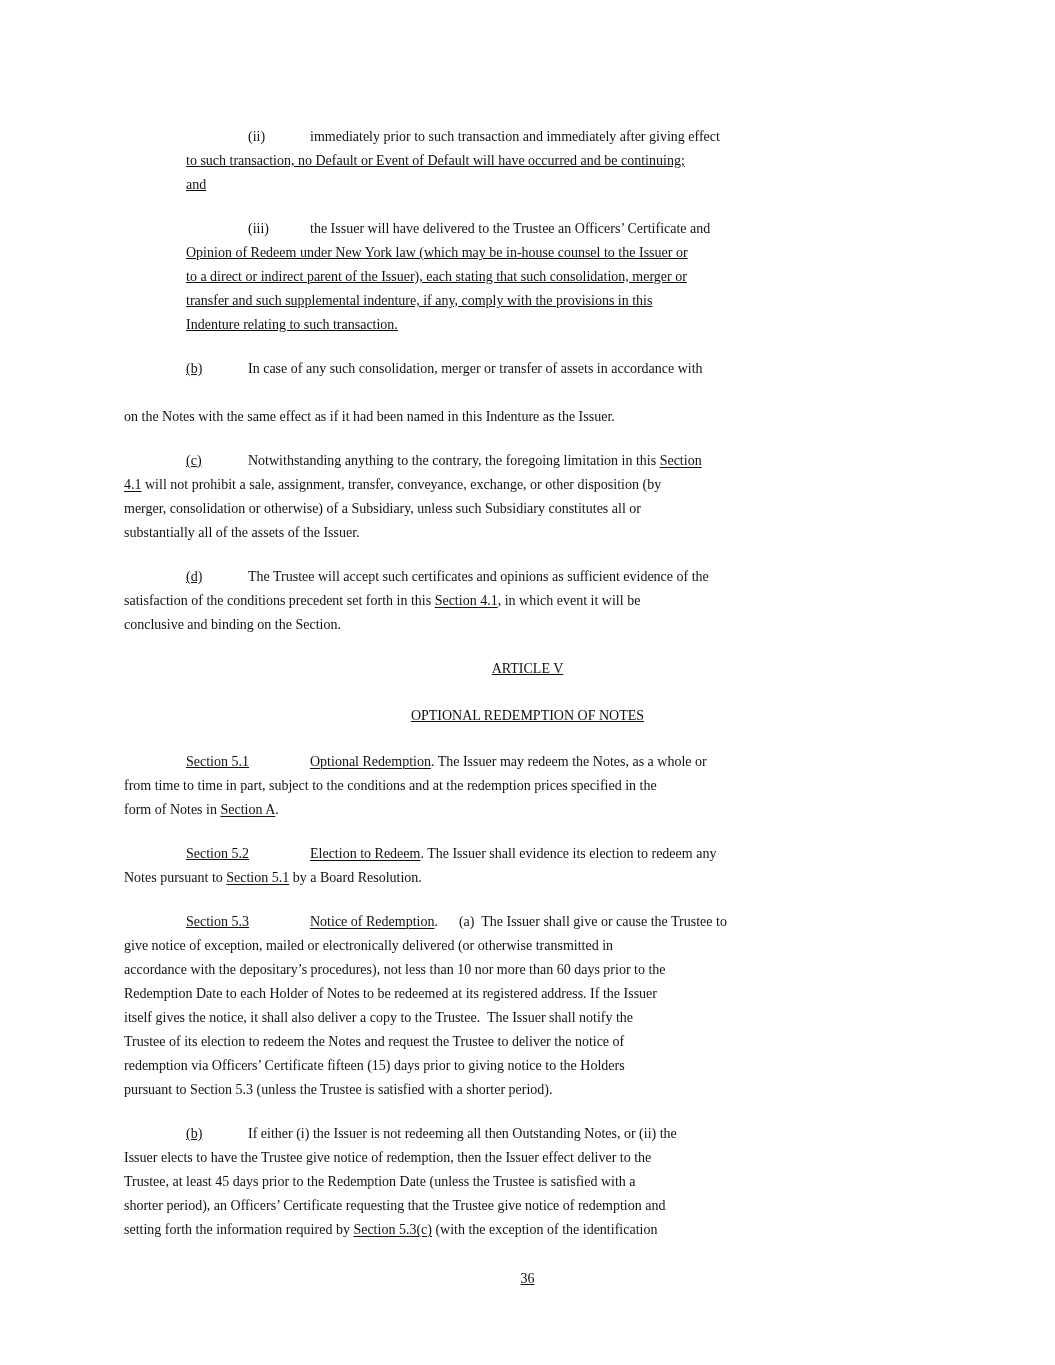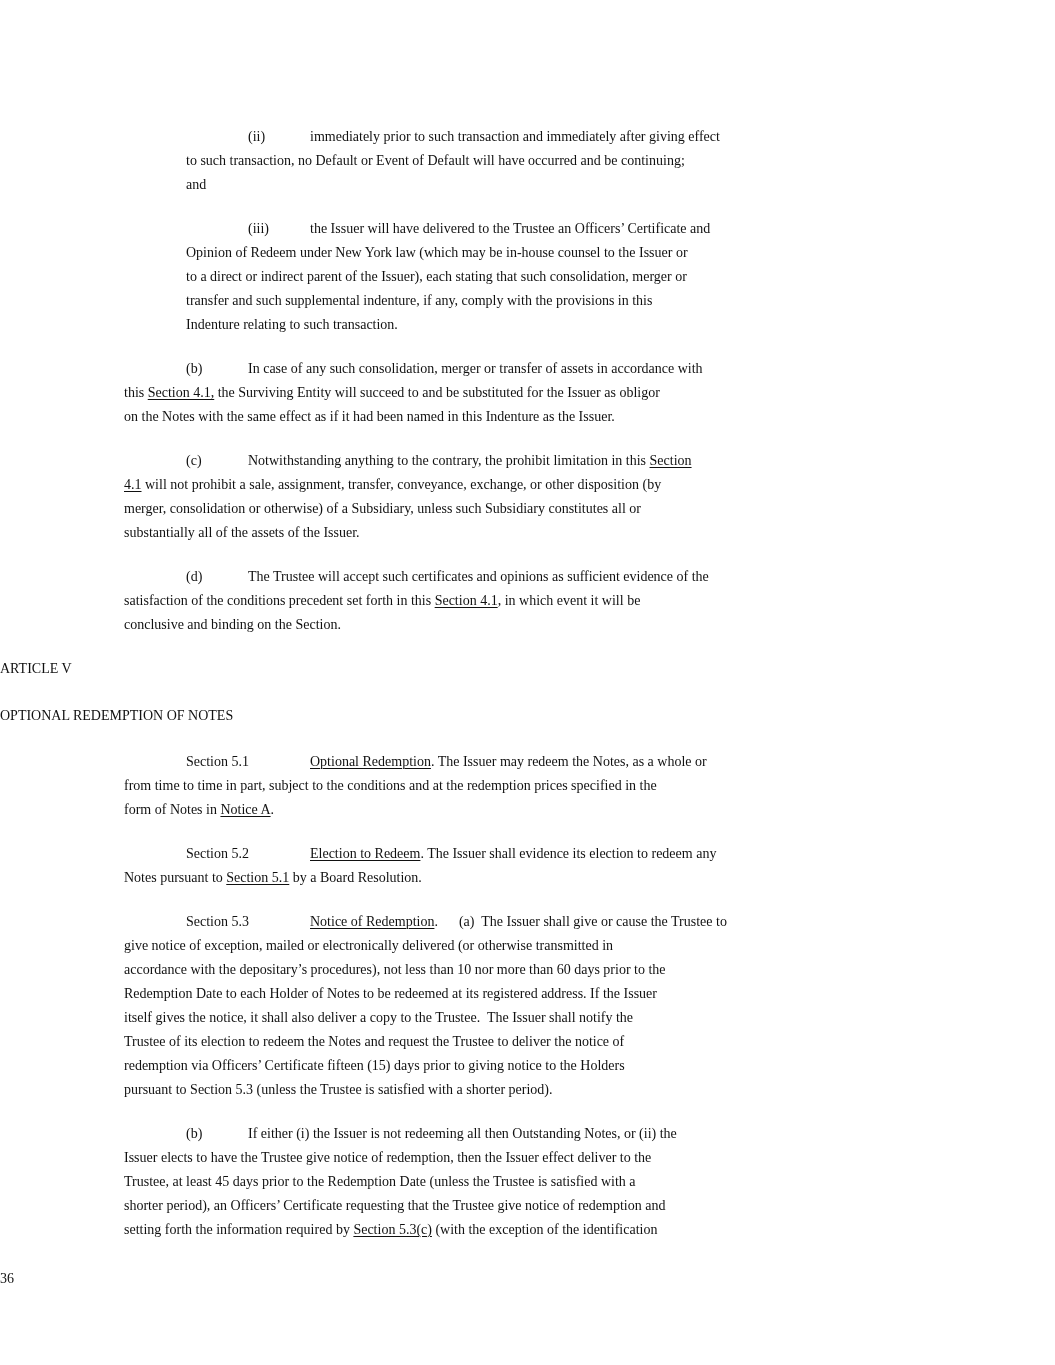--- a/index.html
+++ b/index.html
@@ -1,59 +1,58 @@
 <!DOCTYPE html>
 <html><head>
 <meta charset="utf-8">
 <style>
   html, body { margin:0; padding:0; background:#ffffff; }
   body { width:1055px; height:1365px; position:relative; overflow:hidden;
          font-family:"Liberation Serif", "DejaVu Serif", serif; color:#111; }
   .page { position:absolute; left:0; top:0; width:1055px; height:1365px; }
   .ln { position:absolute; left:124px; white-space:pre; font-size:14px; line-height:24px; height:24px; }
-  .ind { left:186px; }
+  .ind { left:186px;text-decoration:underline; }
   .ind2 { left:248px; }
   .tab { display:inline-block; }
   .u { text-decoration:underline; text-underline-offset:2px; text-decoration-thickness:1px; }
-  .center { left:0; width:1055px; text-align:left; }
+  .center { left:0; width:1055px; text-align:center;text-decoration:underline; }
 </style>
 </head>
 <body>
 
 <div class="page">
 
   <div class="ln ind2" style="top:125px"><span>(ii)</span><span class="tab" style="position:absolute;left:62px">immediately prior to such transaction and immediately after giving effect</span></div>
   <div class="ln ind" style="top:149px">to such transaction, no Default or Event of Default will have occurred and be continuing;</div>
   <div class="ln ind" style="top:173px">and</div>
 
   <div class="ln ind2" style="top:217px"><span>(iii)</span><span class="tab" style="position:absolute;left:62px">the Issuer will have delivered to the Trustee an Officers’ Certificate and</span></div>
   <div class="ln ind" style="top:241px">Opinion of Redeem under New York law (which may be in-house counsel to the Issuer or</div>
   <div class="ln ind" style="top:265px">to a direct or indirect parent of the Issuer), each stating that such consolidation, merger or</div>
   <div class="ln ind" style="top:289px">transfer and such supplemental indenture, if any, comply with the provisions in this</div>
   <div class="ln ind" style="top:313px">Indenture relating to such transaction.</div>
 
   <div class="ln ind" style="top:357px"><span>(b)</span><span style="position:absolute;left:62px">In case of any such consolidation, merger or transfer of assets in accordance with</span></div>
-  <div class="ln" style="top:381px"><span>this </span><span class="u">Section 4.1,</span><span> the Surviving Entity will succeed to and be substituted for the Issuer as obligor</span></div>
   <div class="ln" style="top:405px">on the Notes with the same effect as if it had been named in this Indenture as the Issuer.</div>
 
-  <div class="ln ind" style="top:449px"><span>(c)</span><span style="position:absolute;left:62px"><span>Notwithstanding anything to the contrary, the prohibit limitation in this </span><span class="u">Section</span></span></div>
+  <div class="ln ind" style="top:449px"><span>(c)</span><span style="position:absolute;left:62px"><span>Notwithstanding anything to the contrary, the foregoing limitation in this </span><span class="u">Section</span></span></div>
   <div class="ln" style="top:473px"><span class="u">4.1</span><span> will not prohibit a sale, assignment, transfer, conveyance, exchange, or other disposition (by</span></div>
   <div class="ln" style="top:497px">merger, consolidation or otherwise) of a Subsidiary, unless such Subsidiary constitutes all or</div>
   <div class="ln" style="top:521px">substantially all of the assets of the Issuer.</div>
 
   <div class="ln ind" style="top:565px"><span>(d)</span><span style="position:absolute;left:62px">The Trustee will accept such certificates and opinions as sufficient evidence of the</span></div>
   <div class="ln" style="top:589px"><span>satisfaction of the conditions precedent set forth in this </span><span class="u">Section 4.1</span><span>, in which event it will be</span></div>
   <div class="ln" style="top:613px">conclusive and binding on the Section.</div>
 
   <div class="ln center" style="top:657px">ARTICLE V</div>
   <div class="ln center" style="top:704px">OPTIONAL REDEMPTION OF NOTES</div>
 
   <div class="ln ind" style="top:750px"><span>Section 5.1</span><span style="position:absolute;left:124px"><span class="u">Optional Redemption</span><span>. The Issuer may redeem the Notes, as a whole or</span></span></div>
   <div class="ln" style="top:774px">from time to time in part, subject to the conditions and at the redemption prices specified in the</div>
-  <div class="ln" style="top:798px"><span>form of Notes in </span><span class="u">Notice A</span><span>.</span></div>
+  <div class="ln" style="top:798px"><span>form of Notes in </span><span class="u">Section A</span><span>.</span></div>
 
   <div class="ln ind" style="top:842px"><span>Section 5.2</span><span style="position:absolute;left:124px"><span class="u">Election to Redeem</span><span>. The Issuer shall evidence its election to redeem any</span></span></div>
   <div class="ln" style="top:866px"><span>Notes pursuant to </span><span class="u">Section 5.1</span><span> by a Board Resolution.</span></div>
 
   <div class="ln ind" style="top:910px"><span>Section 5.3</span><span style="position:absolute;left:124px"><span class="u">Notice of Redemption</span><span>.      (a)  The Issuer shall give or cause the Trustee to</span></span></div>
   <div class="ln" style="top:934px">give notice of exception, mailed or electronically delivered (or otherwise transmitted in</div>
   <div class="ln" style="top:958px">accordance with the depositary’s procedures), not less than 10 nor more than 60 days prior to the</div>
   <div class="ln" style="top:982px">Redemption Date to each Holder of Notes to be redeemed at its registered address. If the Issuer</div>
   <div class="ln" style="top:1006px">itself gives the notice, it shall also deliver a copy to the Trustee.  The Issuer shall notify the</div>
   <div class="ln" style="top:1030px">Trustee of its election to redeem the Notes and request the Trustee to deliver the notice of</div>

